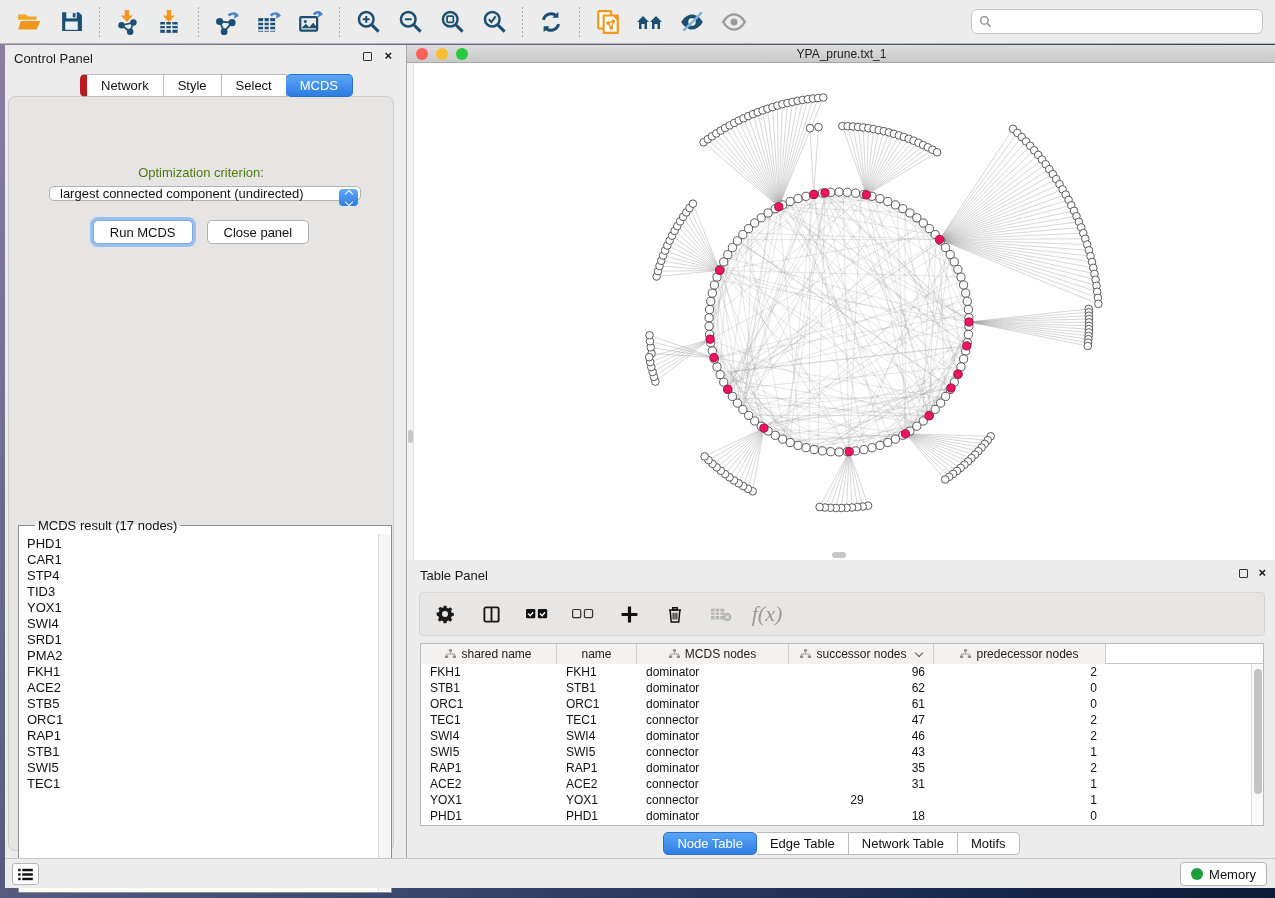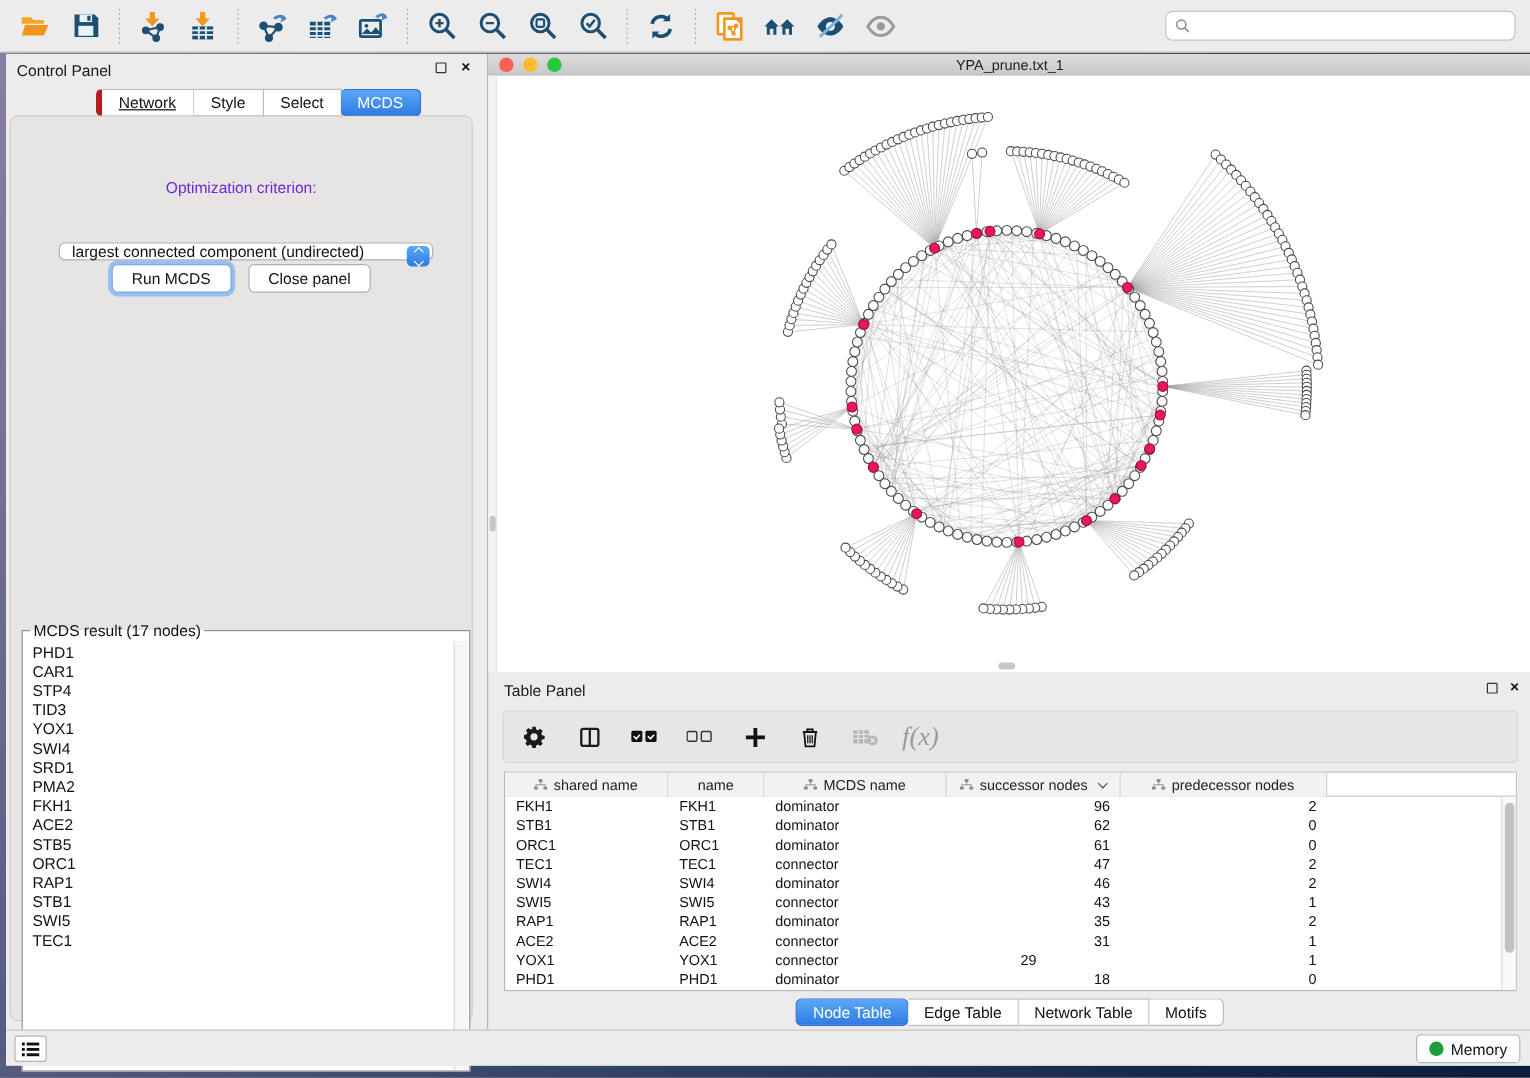--- a/index.html
+++ b/index.html
@@ -21,37 +21,37 @@
   
   .control-panel{position:absolute;left:0;top:0;width:401px;height:813px;}
   .panel-head{position:absolute;left:0;top:0;width:100%;height:26px;}
   .panel-title{position:absolute;left:9px;top:6px;font-size:13px;color:#1a1a1a;}
   .win-float{position:absolute;top:7px;width:9px;height:9px;border:1.5px solid #333;border-radius:1px;}
   .win-close{position:absolute;top:3px;font-size:13px;font-weight:bold;color:#111;line-height:16px;}
   .cp-float{right:34px;} .cp-close{right:14px;}
   .ctab-row{position:absolute;left:75px;top:29px;height:23px;display:flex;z-index:3;}
   .ctab{height:23px;padding:0 14px;display:flex;align-items:center;font-size:13px;color:#111;
     background:#fff;border:1px solid #bcbcbc;border-left:none;}
-  .ctab:first-child{border-left:5px solid #b91c1c;border-radius:5px 0 0 5px;text-decoration:underline;}
+  .ctab:first-child{border-left:7px solid #b91c1c;border-radius:5px 0 0 5px;}
   .ctab.active{background:linear-gradient(#5aa7f8,#2f7ce2);color:#fff;border-color:#2f6fd0;border-radius:5px;margin-left:-1px;}
   .card{position:absolute;left:3px;top:51px;width:386px;height:755px;background:#e7e5e3;
     border:1px solid #cfcdca;border-radius:7px;}
-  .opt-label{position:absolute;left:0;top:52px;width:100%;text-align:center;font-size:13px;color:#6d28d9;}
-  .select{position:absolute;left:40px;top:105px;width:312px;height:15px;background:#fff;border:1px solid #b2b2b2;
+  .opt-label{position:absolute;left:0;top:68px;width:100%;text-align:center;font-size:13px;color:#4d7c0f;}
+  .select{position:absolute;left:40px;top:89px;width:312px;height:15px;background:#fff;border:1px solid #b2b2b2;
     border-radius:5px;display:flex;align-items:center;font-size:13px;color:#111;padding-left:10px;}
   .select .stepper{position:absolute;right:2px;top:2px;width:19px;height:17px;border-radius:4px;
     background:linear-gradient(#5fa9f7,#2d7ae4);display:flex;flex-direction:column;align-items:center;justify-content:center;}
   .chev{width:6px;height:6px;border-left:1.6px solid #fff;border-top:1.6px solid #fff;}
   .chev.up{transform:rotate(45deg);margin-bottom:1px;} .chev.dn{transform:rotate(225deg);margin-top:1px;}
   .btn-row{position:absolute;left:0;top:123px;width:100%;display:flex;justify-content:center;gap:14px;}
   .mac-btn{height:24px;padding:0 16px;background:#fff;border:1px solid #b0b0b0;border-radius:5px;
     font-size:13px;color:#111;font-family:"Liberation Sans",sans-serif;}
   .mac-btn.focus{box-shadow:0 0 0 3px rgba(90,160,250,.55);border-color:#7aa8e8;}
   fieldset.mcds{position:absolute;left:9px;top:421px;width:374px;height:375px;border:1px solid #8f8f8f;background:#fff;}
-  fieldset.mcds legend{font-size:13px;color:#111;margin-left:6px;padding:0 3px;}
+  fieldset.mcds legend{font-size:13px;color:#111;margin-left:16px;padding:0 3px;}
   .mcds-list{position:absolute;left:1px;top:1px;right:13px;bottom:1px;overflow:hidden;padding:2px 0 0 7px;}
   .mcds-item{font-size:13px;line-height:16px;color:#111;}
   .mcds-scroll{position:absolute;top:1px;bottom:1px;right:1px;width:12px;background:#f6f6f6;border-left:1px solid #d8d8d8;}
   
   .right{position:absolute;left:401px;top:0;width:869px;height:813px;border-left:1px solid #a9a9a9;}
   .net-window{position:absolute;left:0;top:0;width:869px;height:515px;}
   .net-title{position:absolute;left:0;top:0;width:100%;height:18px;
     background:linear-gradient(#dddddd,#c9c9c9);border-bottom:1px solid #a8a8a8;}
   .net-title .title-text{position:absolute;width:100%;text-align:center;top:2px;font-size:12px;color:#222;}
   .tl{position:absolute;top:3px;width:12px;height:12px;border-radius:50%;}
@@ -1023,21 +1023,21 @@
               </div>
               <div class="th" style="width: 152px;">
                 <span class="hic">
                   <svg width="11" height="10" viewBox="0 0 14 12">
                     <rect x="5" y="0" width="4" height="3" fill="#8a8a8a"></rect>
                     <rect x="0" y="8" width="4" height="3" fill="#8a8a8a"></rect>
                     <rect x="10" y="8" width="4" height="3" fill="#8a8a8a"></rect>
                     <path d="M7 3v3M2 8V6h10v2" stroke="#8a8a8a" fill="none"></path>
                   </svg>
                 </span>
-                <span>MCDS name</span>
+                <span>MCDS nodes</span>
               </div>
               <div class="th" style="width: 145px;">
                 <span class="hic">
                   <svg width="11" height="10" viewBox="0 0 14 12">
                     <rect x="5" y="0" width="4" height="3" fill="#8a8a8a"></rect>
                     <rect x="0" y="8" width="4" height="3" fill="#8a8a8a"></rect>
                     <rect x="10" y="8" width="4" height="3" fill="#8a8a8a"></rect>
                     <path d="M7 3v3M2 8V6h10v2" stroke="#8a8a8a" fill="none"></path>
                   </svg>
                 </span>

